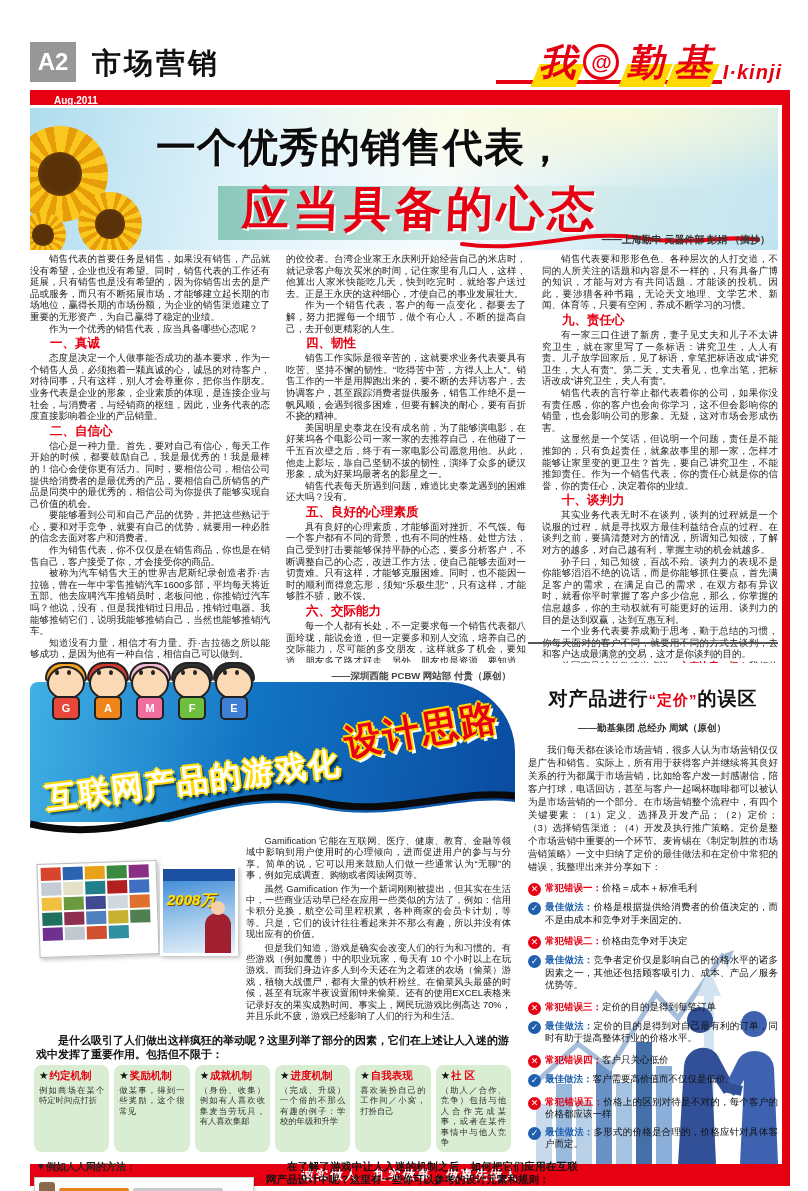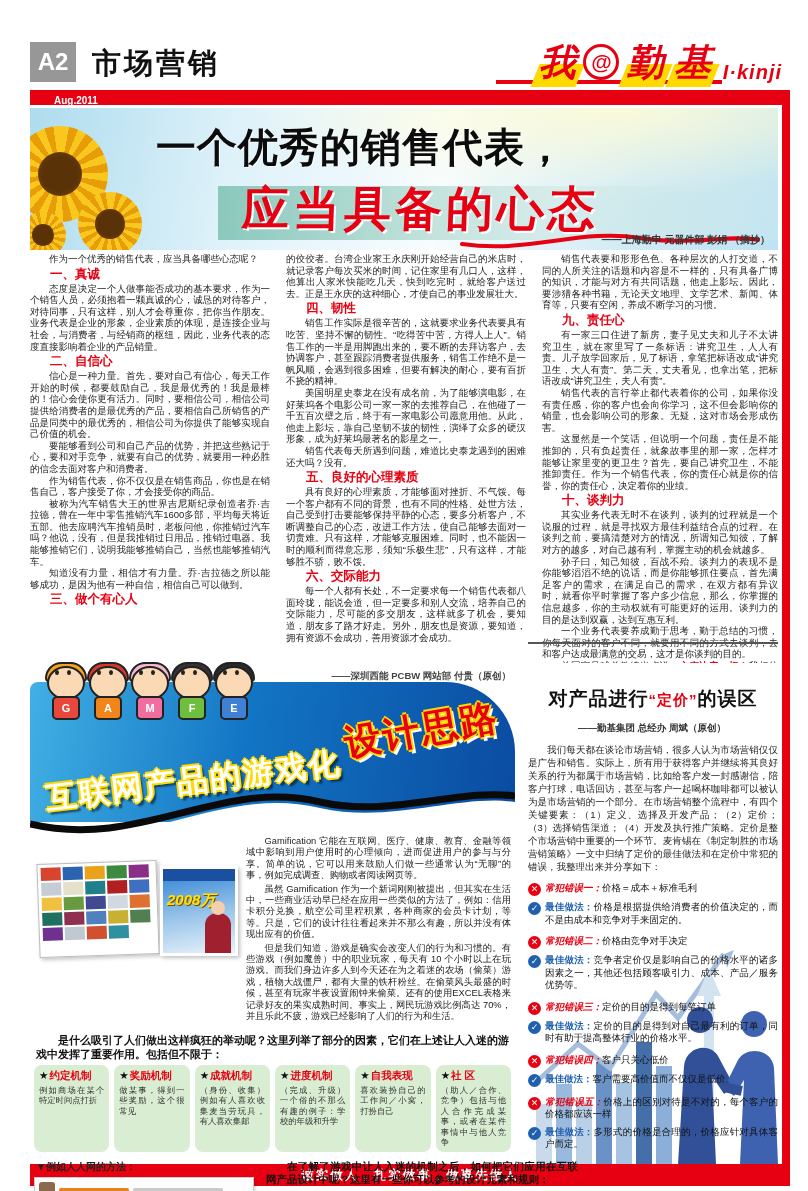--- a/index.html
+++ b/index.html
@@ -112,21 +112,21 @@
   .p-title{margin:42px 0 0 0;text-align:center;font-size:19px;font-weight:bold;color:#111;letter-spacing:1px;}
   .p-quote{color:#e60012;font-size:15px;}
   .p-attr{text-align:center;font-size:9.5px;font-weight:bold;color:#333;margin:10px 2px 8px 0;}
   .p-intro{font-size:9.5px;line-height:13px;text-align:justify;text-indent:2em;color:#1c1c1c;margin:0;}
   .p-item{display:flex;align-items:flex-start;margin-top:9px;}
   .p-item.good{margin-top:5px;}
   .p-ico{flex:none;width:13px;height:13px;border-radius:50%;color:#fff;font-size:9px;font-weight:bold;
         text-align:center;line-height:13px;margin:1px 4px 0 0;}
   .p-ico.bad{background:#e60012;} .p-ico.good{background:#1f5fae;}
   .p-body{flex:1;font-size:9.5px;line-height:12.5px;text-align:justify;color:#111;}
-  .p-label{font-weight:bold;} .p-label.bad{color:#e60012;font-style:italic;} .p-label.good{color:#1f5fae;}
+  .p-label{font-weight:bold;} .p-label.bad{color:#e60012;} .p-label.good{color:#1f5fae;}
   
   .footer-bar{position:absolute;left:30px;top:1164px;width:760px;height:22px;background:#e60012;
         color:#fff;font-size:12.5px;font-weight:bold;text-align:center;line-height:22px;letter-spacing:2px;}
 </style>
 </head>
 <body>
 
 <div class="page">
 
   <div class="hdr-box">A2</div>
@@ -151,44 +151,46 @@
     <div class="banner-strip"></div>
     <div class="banner-black">一个优秀的销售代表，</div>
     <div class="banner-red">应当具备的心态</div>
     <svg class="banner-swash" width="300" height="26">
       <path d="M2,18 C70,28 120,2 180,12 C230,20 270,8 298,14" fill="none" stroke="#e60012" stroke-width="4" stroke-linecap="round"></path>
     </svg>
     <div class="banner-attr">——上海勤申 元器件部 彭娟 （摘抄）</div>
   </div>
 
   <div class="article-col" id="col1">
+      <p class="body-p">销售代表的首要任务是销售，如果没有销售，产品就没有希望，企业也没有希望。同时，销售代表的工作还有延展，只有销售也是没有希望的，因为你销售出去的是产品或服务，而只有不断拓展市场，才能够建立起长期的市场地位，赢得长期的市场份额，为企业的销售渠道建立了重要的无形资产，为自己赢得了稳定的业绩。</p>
       <p class="body-p">作为一个优秀的销售代表，应当具备哪些心态呢？</p>
       <h3 class="sec-h">一、真诚</h3>
       <p class="body-p">态度是决定一个人做事能否成功的基本要求，作为一个销售人员，必须抱着一颗真诚的心，诚恳的对待客户，对待同事，只有这样，别人才会尊重你，把你当作朋友。业务代表是企业的形象，企业素质的体现，是连接企业与社会，与消费者，与经销商的枢纽，因此，业务代表的态度直接影响着企业的产品销量。</p>
       <h3 class="sec-h">二、自信心</h3>
       <p class="body-p">信心是一种力量。首先，要对自己有信心，每天工作开始的时候，都要鼓励自己，我是最优秀的！我是最棒的！信心会使你更有活力。同时，要相信公司，相信公司提供给消费者的是最优秀的产品，要相信自己所销售的产品是同类中的最优秀的，相信公司为你提供了能够实现自己价值的机会。</p>
       <p class="body-p">要能够看到公司和自己产品的优势，并把这些熟记于心，要和对手竞争，就要有自己的优势，就要用一种必胜的信念去面对客户和消费者。</p>
       <p class="body-p">作为销售代表，你不仅仅是在销售商品，你也是在销售自己，客户接受了你，才会接受你的商品。</p>
       <p class="body-p">被称为汽车销售大王的世界吉尼斯纪录创造者乔·吉拉德，曾在一年中零售推销汽车1600多部，平均每天将近五部。他去应聘汽车推销员时，老板问他，你推销过汽车吗？他说，没有，但是我推销过日用品，推销过电器。我能够推销它们，说明我能够推销自己，当然也能够推销汽车。</p>
       <p class="body-p">知道没有力量，相信才有力量。乔·吉拉德之所以能够成功，是因为他有一种自信，相信自己可以做到。</p>
       <h3 class="sec-h">三、做个有心人</h3>
     </div>
   <div class="article-col" id="col2">
       <p class="body-p noindent">的佼佼者。台湾企业家王永庆刚开始经营自己的米店时，就记录客户每次买米的时间，记住家里有几口人，这样，他算出人家米快能吃几天，快到吃完时，就给客户送过去。正是王永庆的这种细心，才使自己的事业发展壮大。</p>
+      <p class="body-p">作为一个销售代表，客户的每一点变化，都要去了解，努力把握每一个细节，做个有心人，不断的提高自己，去开创更精彩的人生。</p>
       <h3 class="sec-h">四、韧性</h3>
       <p class="body-p">销售工作实际是很辛苦的，这就要求业务代表要具有吃苦、坚持不懈的韧性。“吃得苦中苦，方得人上人”。销售工作的一半是用脚跑出来的，要不断的去拜访客户，去协调客户，甚至跟踪消费者提供服务，销售工作绝不是一帆风顺，会遇到很多困难，但要有解决的耐心，要有百折不挠的精神。</p>
       <p class="body-p">美国明星史泰龙在没有成名前，为了能够演电影，在好莱坞各个电影公司一家一家的去推荐自己，在他碰了一千五百次壁之后，终于有一家电影公司愿意用他。从此，他走上影坛，靠自己坚韧不拔的韧性，演绎了众多的硬汉形象，成为好莱坞最著名的影星之一。</p>
       <p class="body-p">销售代表每天所遇到问题，难道比史泰龙遇到的困难还大吗？没有。</p>
       <h3 class="sec-h">五、良好的心理素质</h3>
       <p class="body-p">具有良好的心理素质，才能够面对挫折、不气馁。每一个客户都有不同的背景，也有不同的性格、处世方法，自己受到打击要能够保持平静的心态，要多分析客户，不断调整自己的心态，改进工作方法，使自己能够去面对一切责难。只有这样，才能够克服困难。同时，也不能因一时的顺利而得意忘形，须知“乐极生悲”，只有这样，才能够胜不骄，败不馁。</p>
       <h3 class="sec-h">六、交际能力</h3>
       <p class="body-p">每一个人都有长处，不一定要求每一个销售代表都八面玲珑，能说会道，但一定要多和别人交流，培养自己的交际能力，尽可能的多交朋友，这样就多了机会，要知道，朋友多了路才好走。另外，朋友也是资源，要知道，拥有资源不会成功，善用资源才会成功。</p>
     </div>
   <div class="article-col" id="col3">
-      <p class="body-p">销售代表要和形形色色、各种层次的人打交道，不同的人所关注的话题和内容是不一样的，只有具备广博的知识，才能与对方有共同话题，他走上影坛。因此，要涉猎各种书籍，无论天文地理、文学艺术、新闻、体育等，只要有空闲，养成不断学习的习惯。</p>
+      <p class="body-p">销售代表要和形形色色、各种层次的人打交道，不同的人所关注的话题和内容是不一样的，只有具备广博的知识，才能与对方有共同话题，才能谈的投机。因此，要涉猎各种书籍，无论天文地理、文学艺术、新闻、体育等，只要有空闲，养成不断学习的习惯。</p>
       <h3 class="sec-h">九、责任心</h3>
       <p class="body-p">有一家三口住进了新房，妻子见丈夫和儿子不太讲究卫生，就在家里写了一条标语：讲究卫生，人人有责。儿子放学回家后，见了标语，拿笔把标语改成“讲究卫生，大人有责”。第二天，丈夫看见，也拿出笔，把标语改成“讲究卫生，夫人有责”。</p>
       <p class="body-p">销售代表的言行举止都代表着你的公司，如果你没有责任感，你的客户也会向你学习，这不但会影响你的销量，也会影响公司的形象。无疑，这对市场会形成伤害。</p>
       <p class="body-p">这显然是一个笑话，但说明一个问题，责任是不能推卸的，只有负起责任，就象故事里的那一家，怎样才能够让家里变的更卫生？首先，要自己讲究卫生，不能推卸责任。作为一个销售代表，你的责任心就是你的信誉，你的责任心，决定着你的业绩。</p>
       <h3 class="sec-h">十、谈判力</h3>
       <p class="body-p">其实业务代表无时不在谈判，谈判的过程就是一个说服的过程，就是寻找双方最佳利益结合点的过程。在谈判之前，要搞清楚对方的情况，所谓知己知彼，了解对方的越多，对自己越有利，掌握主动的机会就越多。</p>
       <p class="body-p">孙子曰，知己知彼，百战不殆。谈判力的表现不是你能够滔滔不绝的说话，而是你能够抓住要点，首先满足客户的需求，在满足自己的需求，在双方都有异议时，就看你平时掌握了客户多少信息，那么，你掌握的信息越多，你的主动权就有可能更好的运用。谈判力的目的是达到双赢，达到互惠互利。</p>
       <p class="body-p">一个业务代表要养成勤于思考，勤于总结的习惯，你每天面对的客户不同，就要用不同的方式去谈判，去和客户达成最满意的交易，这才是你谈判的目的。</p>
       <p class="body-p"><span>前国家足球总教练米卢说：</span><span class="red-em">心态决定一切！</span><span>我相信幸运之门总是对</span></p>
     </div>

